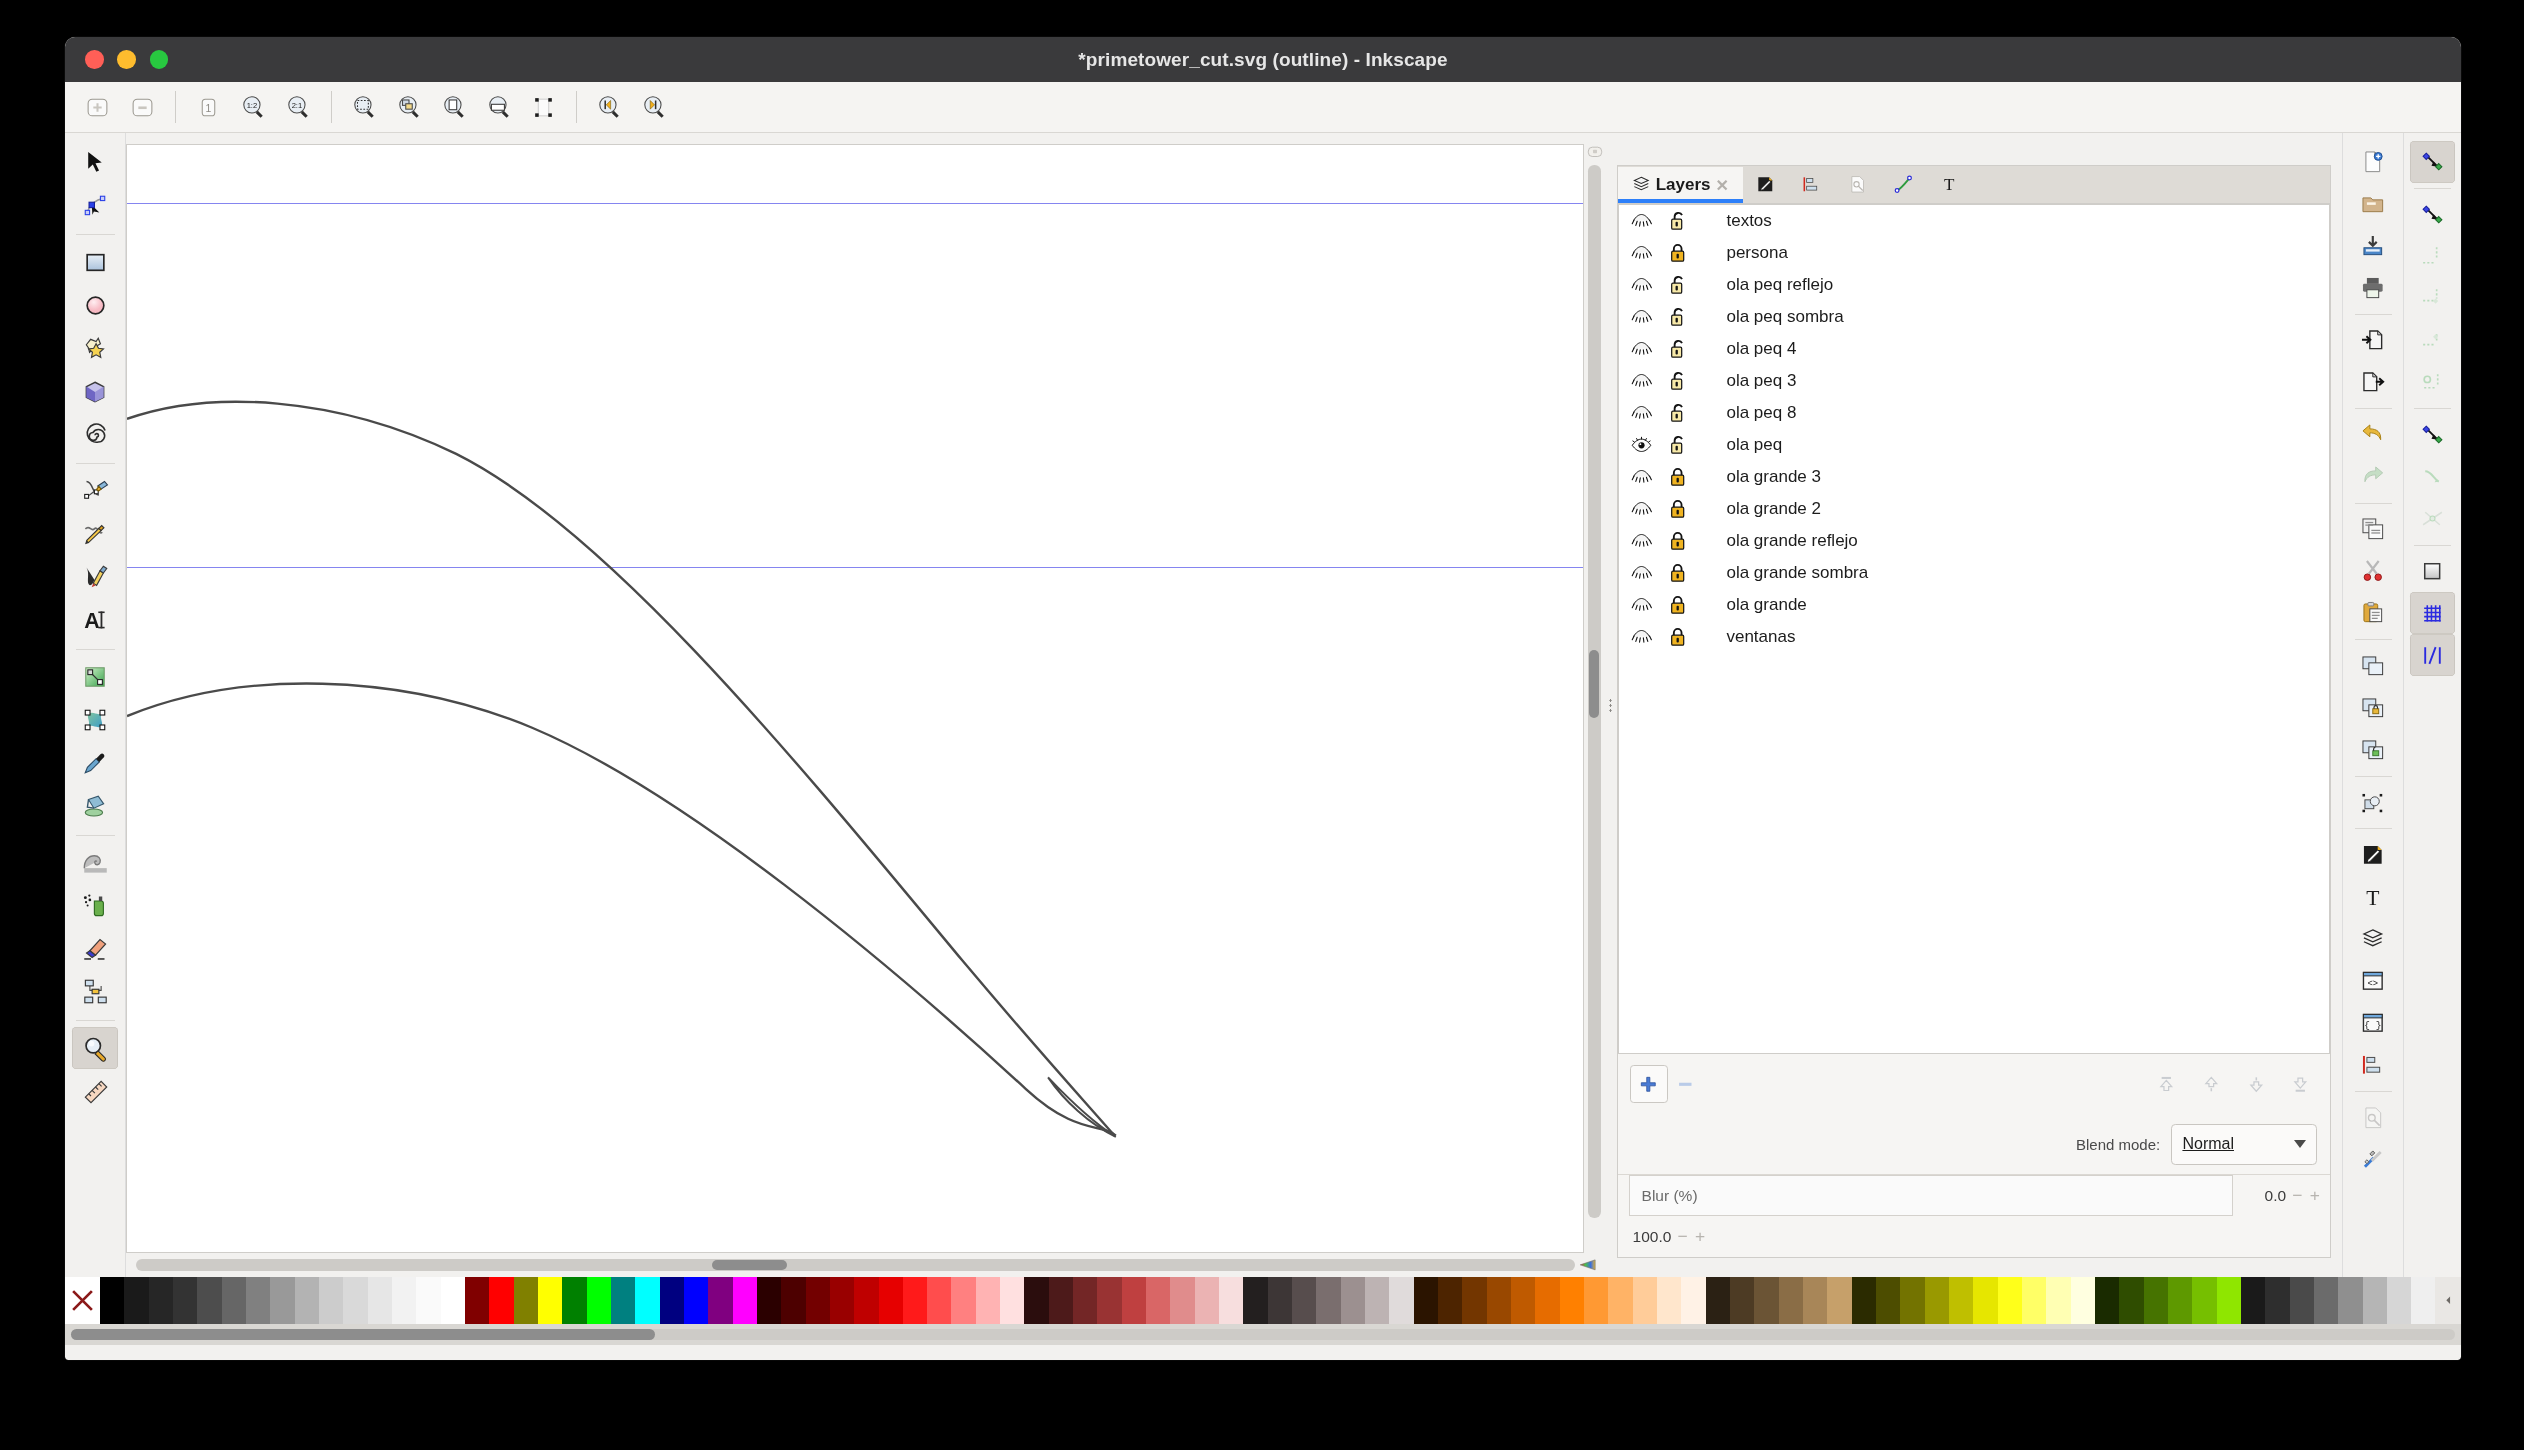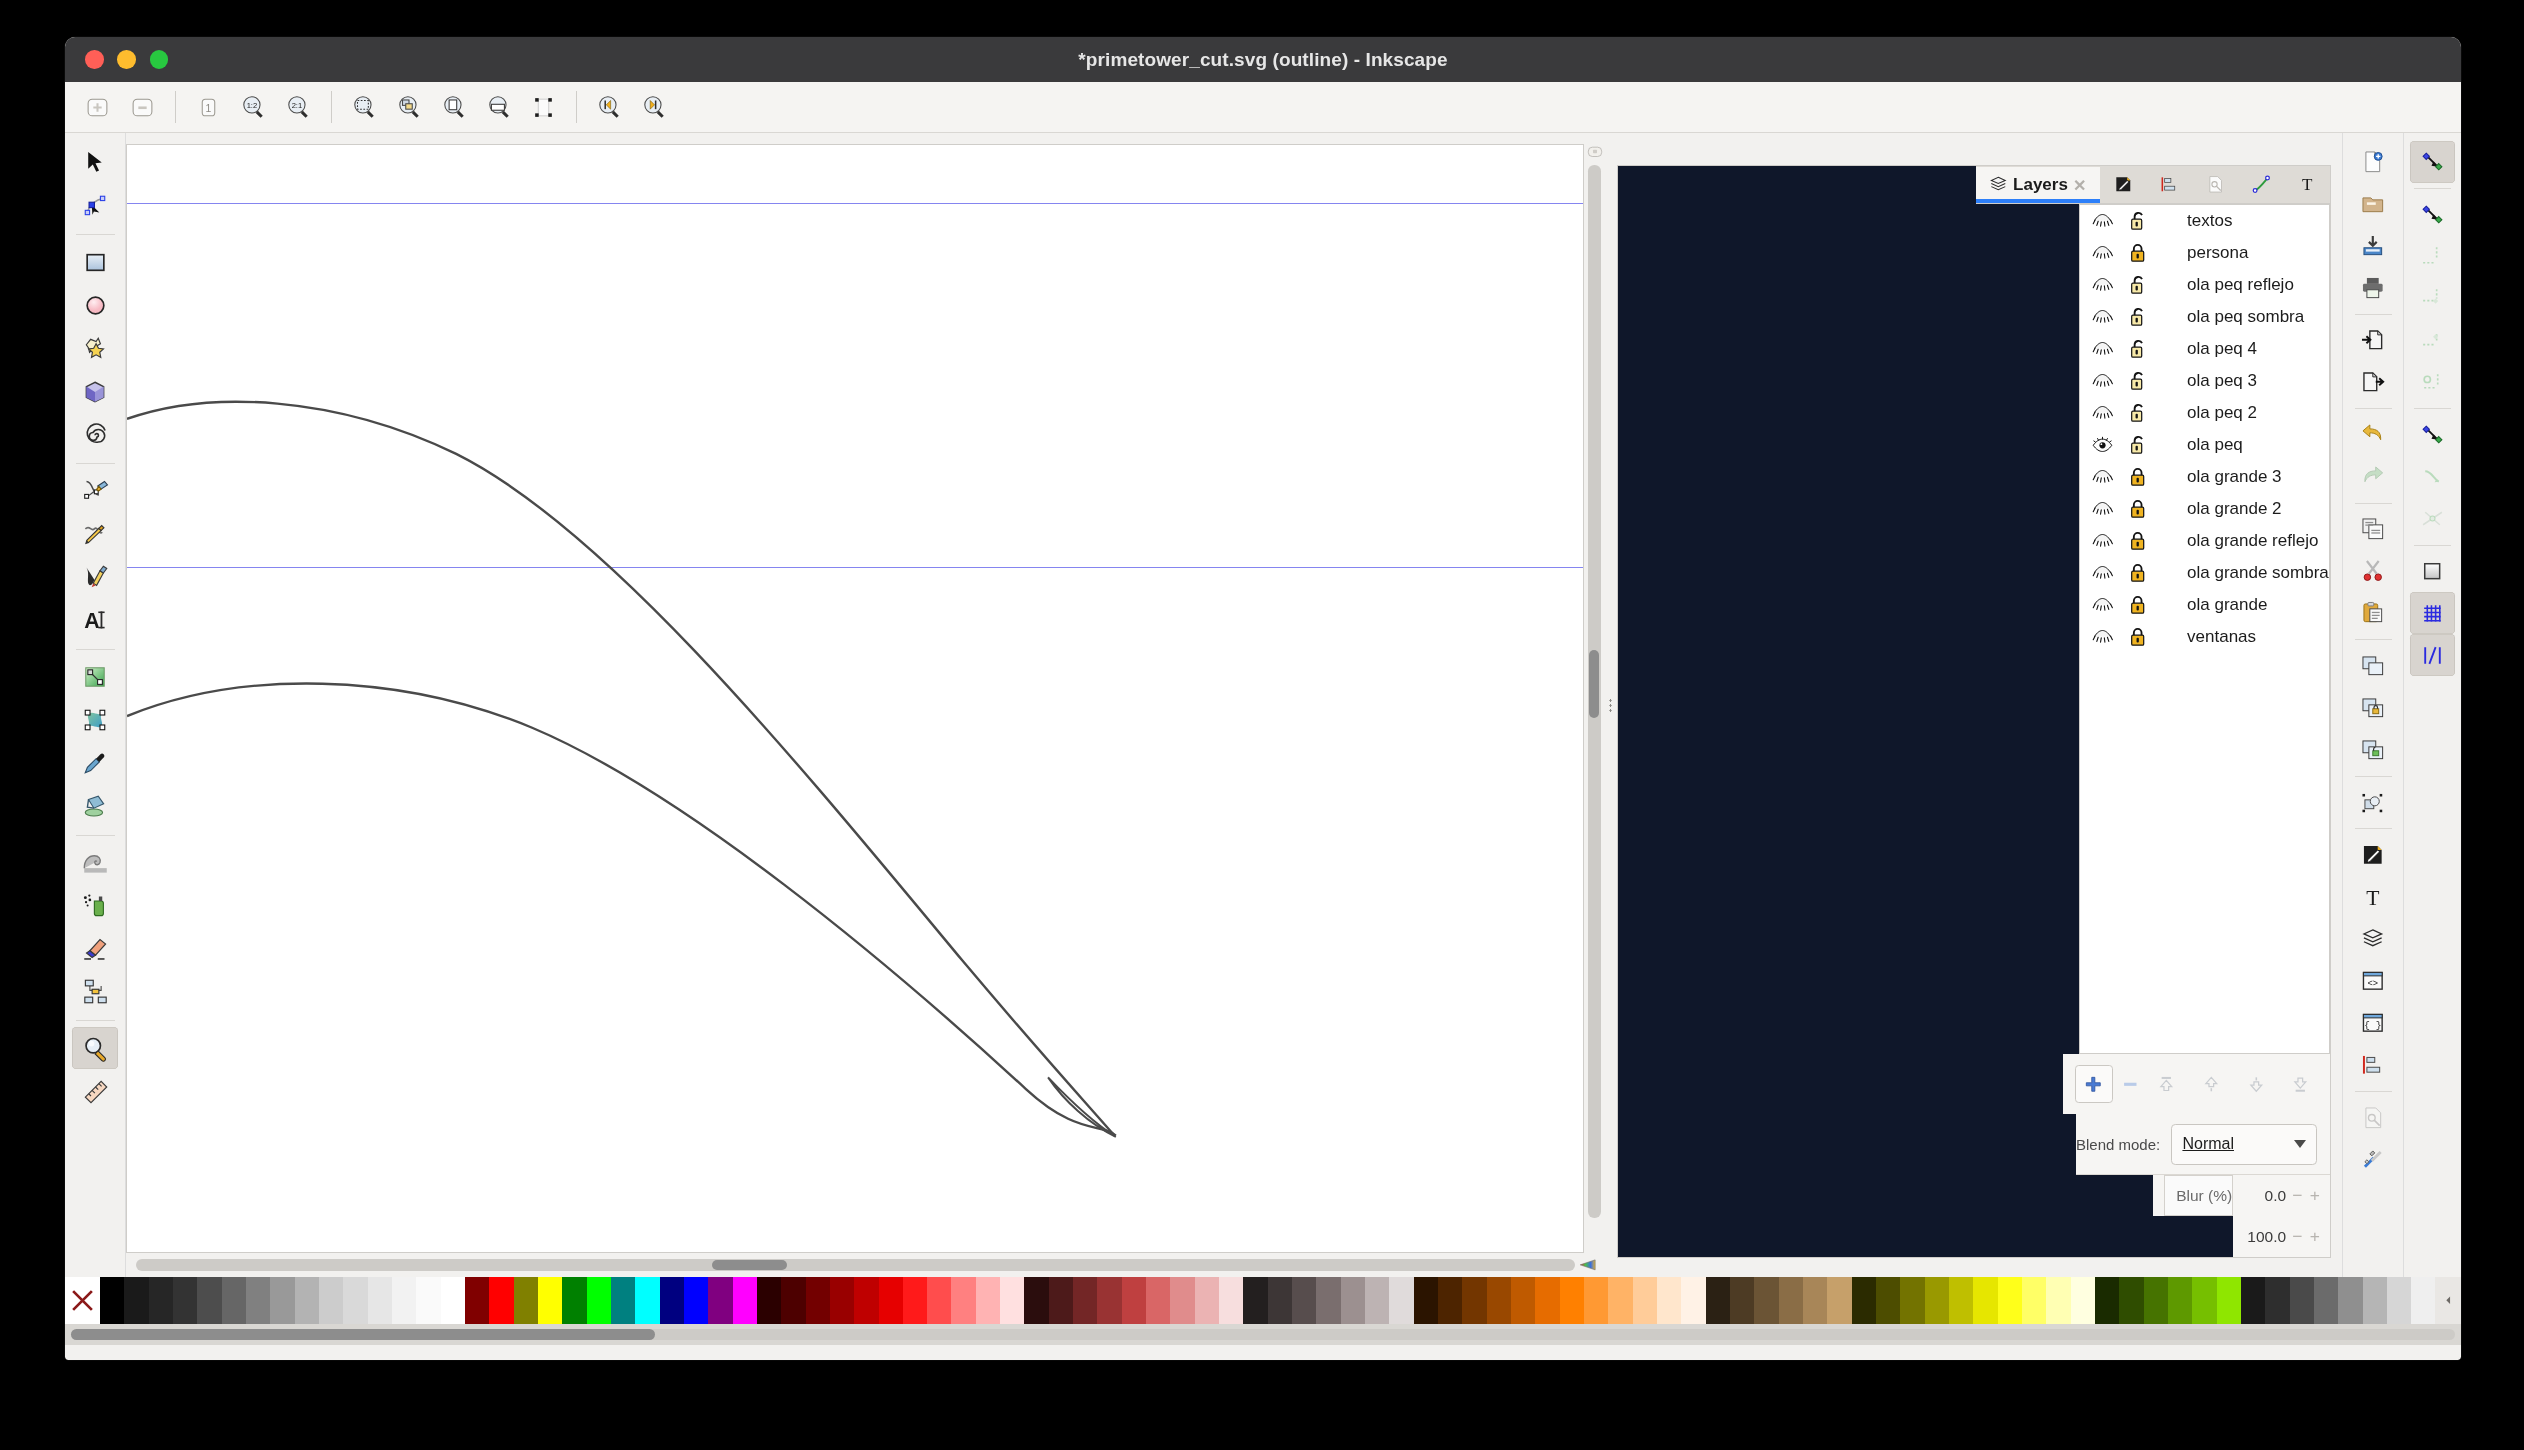--- a/index.html
+++ b/index.html
@@ -54,21 +54,21 @@
   .htrack{flex:1;height:12.4px;background:#cdcbc7;border-radius:6.2px;position:relative;margin-left:5px;}
   .hthumb{position:absolute;left:40%;top:1.2px;width:75px;height:10px;background:#8d8d8d;border-radius:5px;}
   .statusnib{width:25px;height:18.6px;display:flex;align-items:center;justify-content:center;}
 
   
   .dock{width:737px;background:#f2f1ef;display:flex;flex-direction:column;position:relative;}
   .dockgrip{position:absolute;left:0;top:0;bottom:0;width:11.2px;display:flex;align-items:center;justify-content:center;}
   .gripdots{width:3.1px;height:15px;background:
       radial-gradient(circle,#8c8a86 1px,transparent 1.1px) 0 0/3.1px 5px;}
   .dockinner{margin:32px 11.2px 18.6px 12.4px;flex:1;display:flex;flex-direction:column;
-             background:#0f172a;border:0.6px solid #cfcdc9;align-items:flex-end;}
+             background:#14532d;border:0.6px solid #cfcdc9;}
   .tabs{display:flex;align-items:flex-end;height:37px;background:#dedbd6;border-bottom:0.6px solid #cfcdc9;}
   .tab{height:36px;display:flex;align-items:center;gap:5px;padding:0 13.7px;position:relative;}
   .tab.active{background:#f6f5f3;}
   .tab.active:after{content:"";position:absolute;left:0;right:0;bottom:0;height:3.7px;background:#2d7ff9;}
   .tablabel{font-size:17px;color:#1b1b1b;font-weight:bold;}
   .tabclose{color:#b3b0ab;font-size:16px;font-weight:bold;}
 
   .layerlist{flex:1;background:#fff;border:0.6px solid #cfcdc9;margin:0;overflow:hidden;}
   .lrow{display:flex;align-items:center;height:32px;padding-left:8.7px;gap:8.7px;}
   .lname{font-size:17px;color:#1c1c1c;margin-left:27px;}
@@ -644,21 +644,21 @@
                     </g>
                   </svg>
                 </div>
                 <div class="lock">
                   <svg width="17.4" height="20" viewBox="0 0 22 26">
                     <path d="M7 11V7.5a5 5 0 0 1 9.6-2" fill="none" stroke="#141414" stroke-width="2.4"></path>
                     <rect x="3.2" y="10.6" width="13" height="13" rx="1.6" fill="#f7e9a8" stroke="#141414" stroke-width="1.6"></rect>
                     <rect x="8.2" y="14" width="3" height="6" rx="1.3" fill="#141414"></rect>
                   </svg>
                 </div>
-                <div class="lname">ola peq 2</div>
+                <div class="lname">ola peq 8</div>
               </div>
               <div class="lrow">
                 <div class="eye">
                   <svg width="21" height="18.6" viewBox="0 0 34 30">
                     <path d="M2 15c5-7 10-10 15-10s10 3 15 10c-5 7-10 10-15 10S7 22 2 15z" fill="#fdfdfd" stroke="#111" stroke-width="1.6"></path>
                     <circle cx="17" cy="15" r="5" fill="#111"></circle>
                     <circle cx="15.2" cy="13.2" r="1.5" fill="#fff"></circle>
                     <g stroke="#111" stroke-width="1.6" stroke-linecap="round">
                       <path d="M17 2v3M9 4l1.6 2.8M25 4l-1.6 2.8M3 8l2.6 1.8M31 8l-2.6 1.8"></path>
                     </g>

